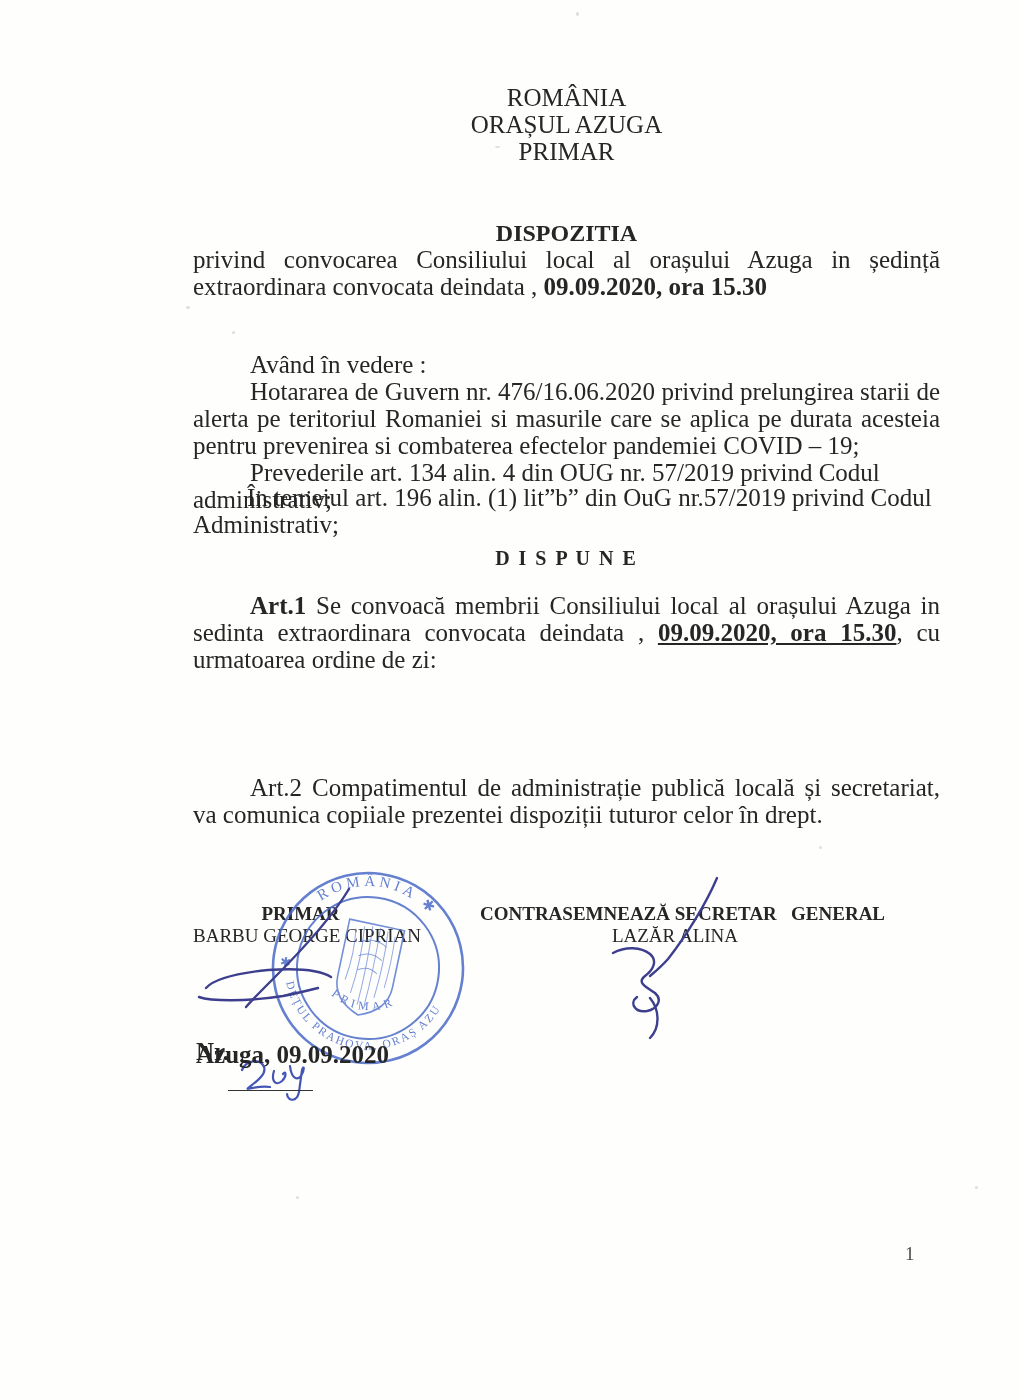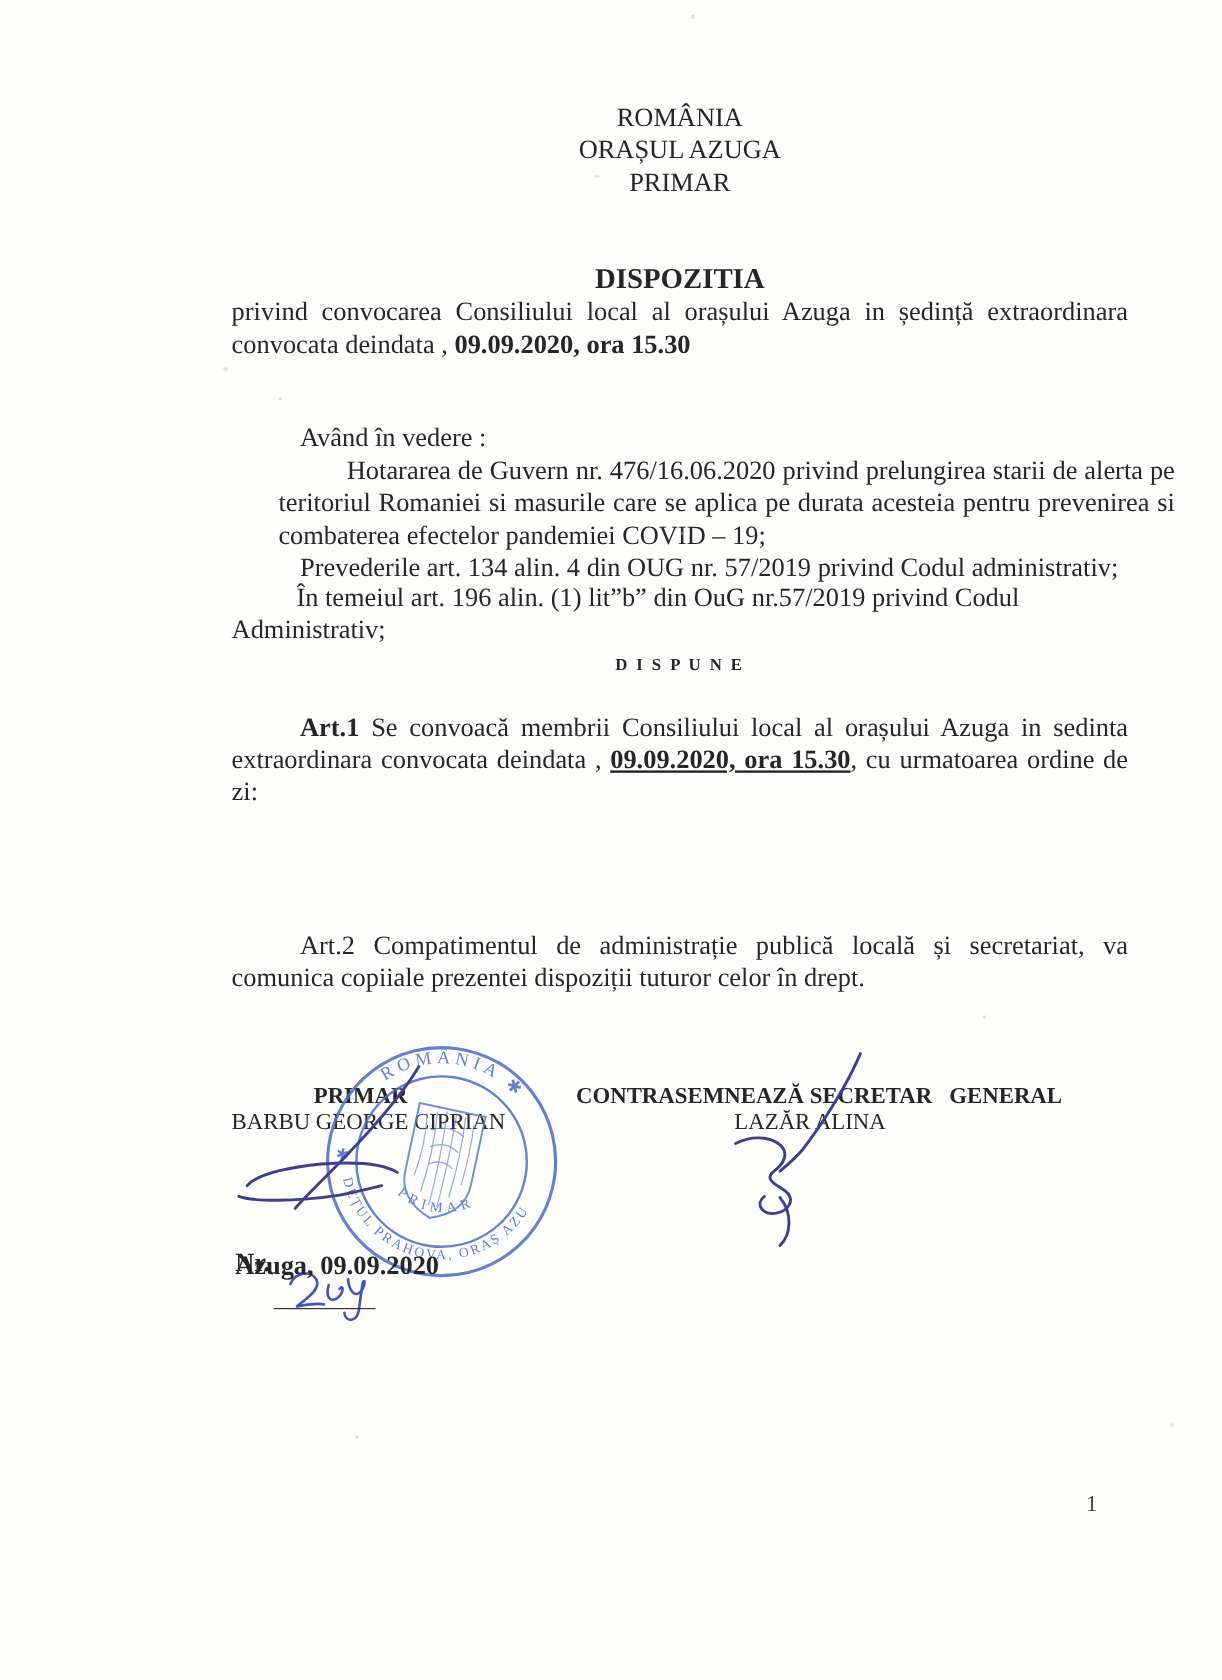--- a/index.html
+++ b/index.html
@@ -10,21 +10,21 @@
   }
   .page{
     position:relative;width:1018px;height:1400px;overflow:hidden;
     background:#fefefd;color:#262626;
   }
   .abs{position:absolute;}
   .col{left:193px;width:747px;}
   .center{text-align:center;}
   .just{text-align:justify;}
   .b{font-weight:bold;}
-  .para{font-size:22px;line-height:27px;}
+  .para{font-size:25px;line-height:27px;}
   .ind{text-indent:57px;}
   .ind2{text-indent:115px;}
   .nowrap{white-space:nowrap;}
   .u{text-decoration:underline;}
   .sig-title{font-size:19px;font-weight:bold;}
   .sig-name{font-size:19px;}
   .speck{position:absolute;background:#b9b9b9;border-radius:50%;opacity:.45;}
   svg text{font-family:"Liberation Serif","DejaVu Serif",serif;}
 </style>
 </head>
@@ -38,28 +38,28 @@
     <div>PRIMAR</div>
   </div>
 
   <div class="abs col" style="top:220px;">
     <div class="center b" style="font-size:24px;line-height:26px;">DISPOZITIA</div>
     <div class="para just"><span>privind convocarea Consiliului local al orașului Azuga in ședință extraordinara convocata deindata , </span><span class="b">09.09.2020, ora 15.30</span></div>
   </div>
 
   <div class="abs col para ind" style="top:351px;">Având în vedere :</div>
 
-  <div class="abs col para just ind" style="top:378px;margin-left:39px;">Hotararea de Guvern nr. 476/16.06.2020 privind prelungirea starii de alerta pe teritoriul Romaniei si masurile care se aplica pe durata acesteia pentru prevenirea si combaterea efectelor pandemiei COVID – 19;</div>
+  <div class="abs col para just ind" style="top:378px;">Hotararea de Guvern nr. 476/16.06.2020 privind prelungirea starii de alerta pe teritoriul Romaniei si masurile care se aplica pe durata acesteia pentru prevenirea si combaterea efectelor pandemiei COVID – 19;</div>
 
   <div class="abs col para ind" style="top:459px;">Prevederile art. 134 alin. 4 din OUG nr. 57/2019 privind Codul administrativ;</div>
 
   <div class="abs col para" style="top:484px;text-indent:54px;">În temeiul art. 196 alin. (1) lit”b”  din OuG nr.57/2019 privind Codul Administrativ;</div>
 
 
-  <div class="abs col center b" style="top:547px;font-size:14px;letter-spacing:2px;">D I S P U N E</div>
+  <div class="abs col center b" style="top:547px;font-size:20px;letter-spacing:2px;">D I S P U N E</div>
 
   <div class="abs col para just ind" style="top:592px;"><span class="b">Art.1</span><span> Se convoacă membrii Consiliului local al orașului Azuga  in sedinta extraordinara convocata deindata , </span><span class="b u">09.09.2020, ora 15.30</span><span>, cu urmatoarea ordine de zi:</span></div>
 
 
   <div class="abs col para just ind" style="top:729px;margin-top:45px;">Art.2 Compatimentul de administrație publică locală și secretariat,  va comunica copiiale prezentei dispoziții tuturor celor în drept.</div>
 
   <div class="abs center nowrap" style="left:193px;top:903px;width:215px;">
     <div class="sig-title">PRIMAR</div>
     <div class="sig-name">BARBU GEORGE CIPRIAN</div>
   </div>

